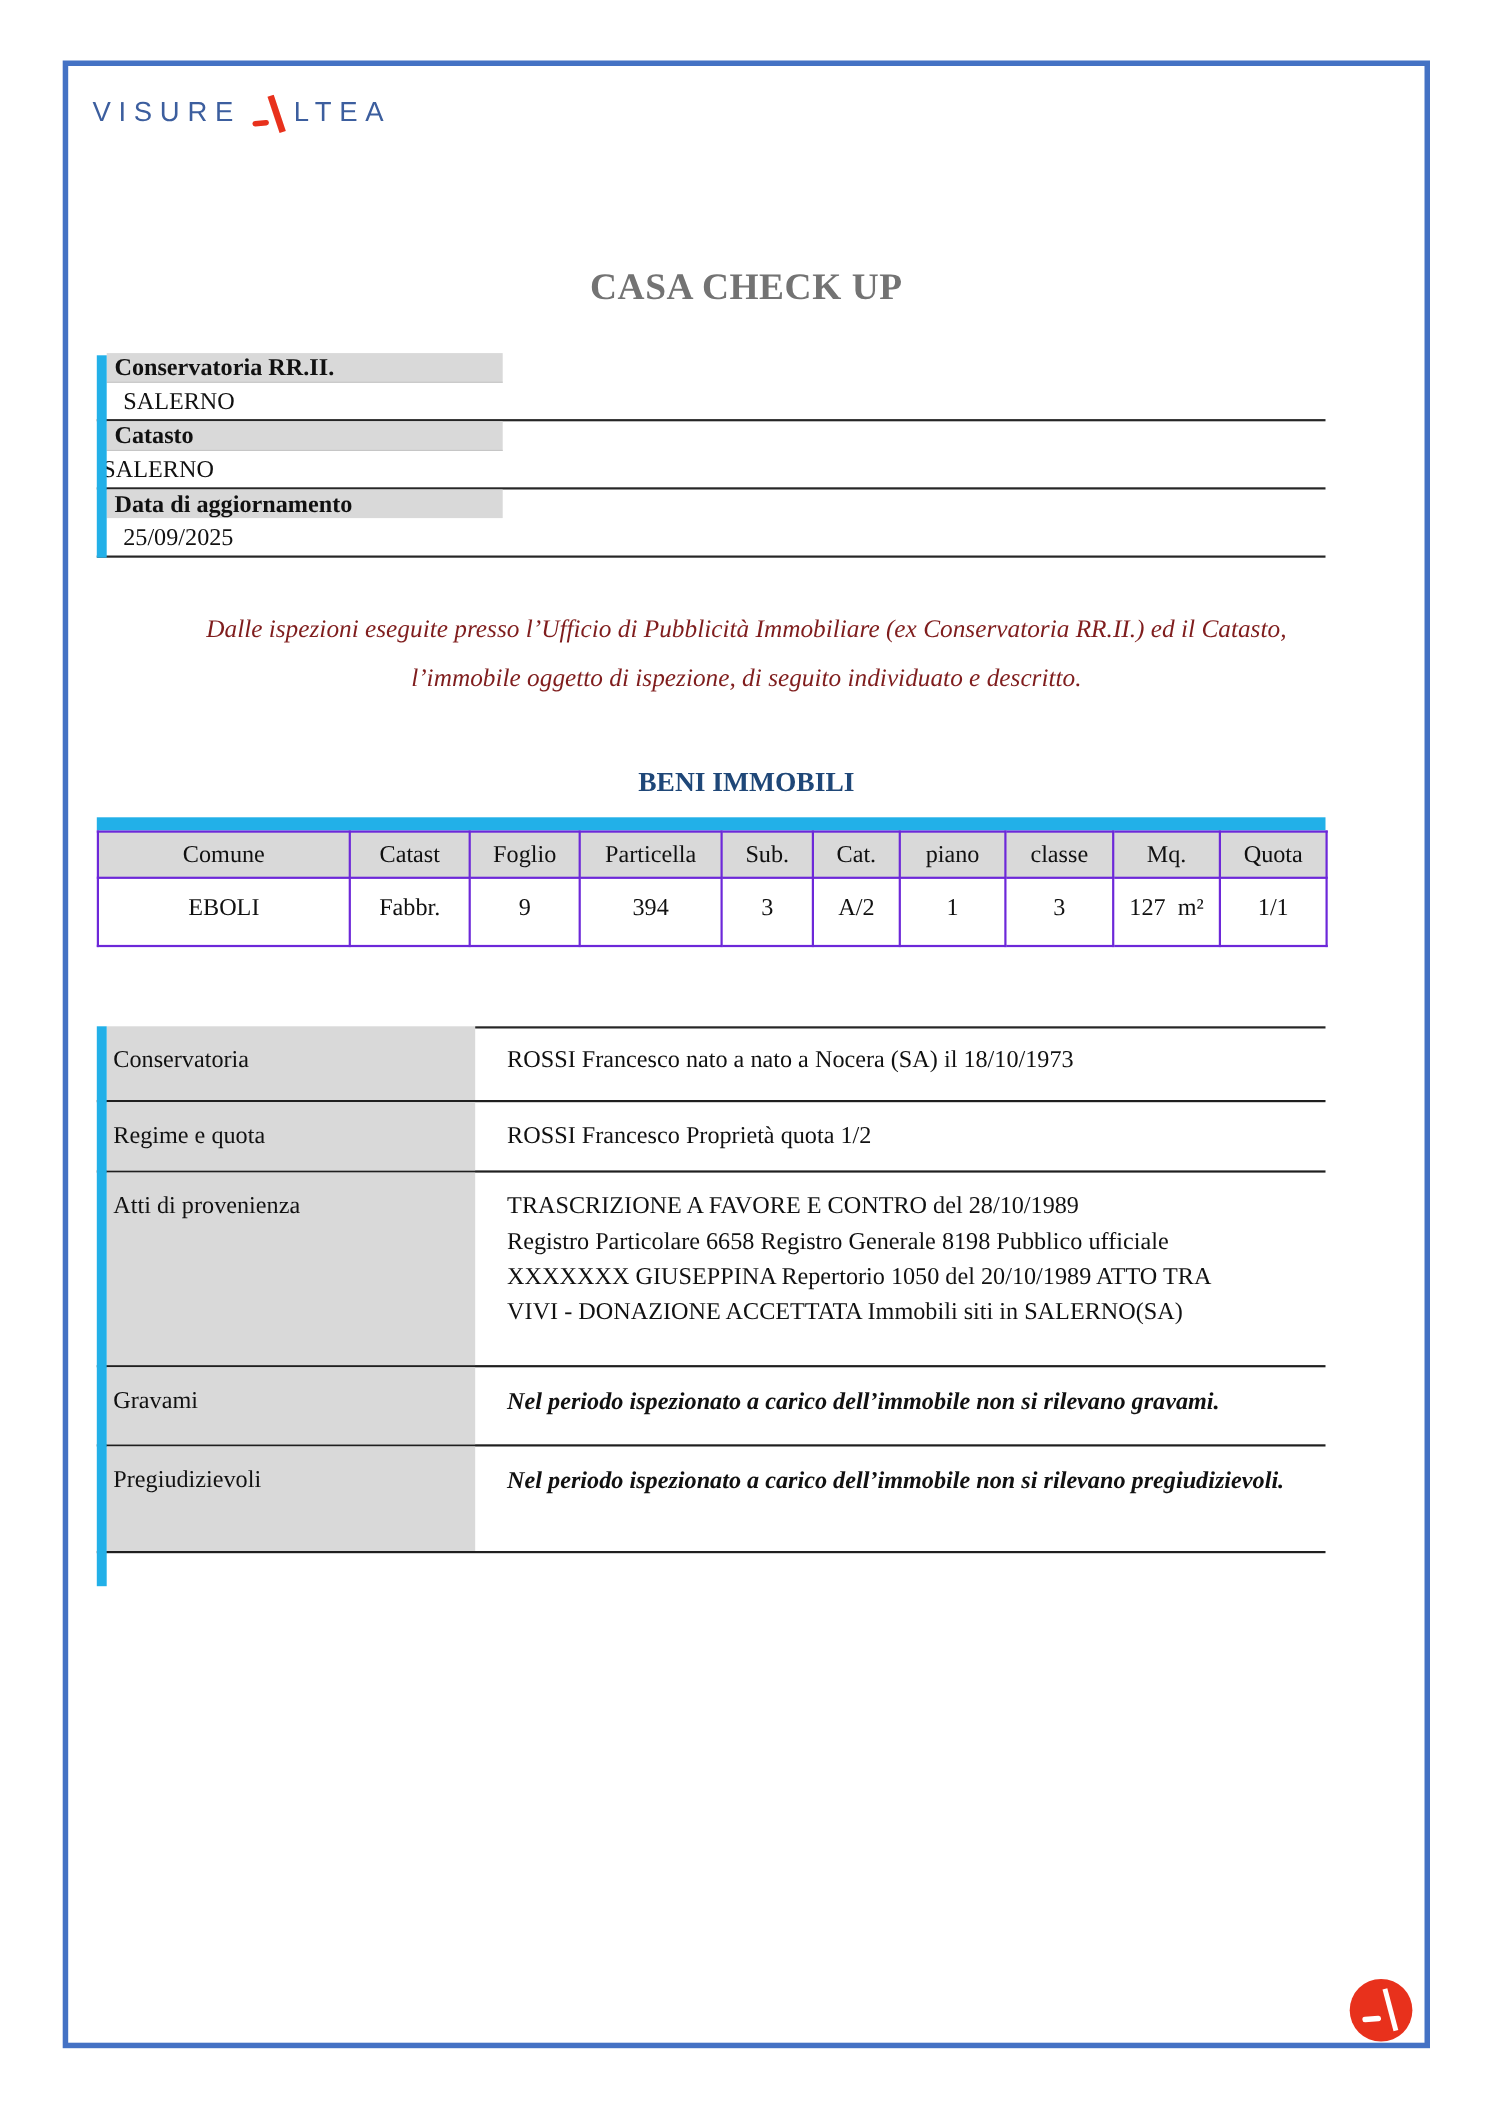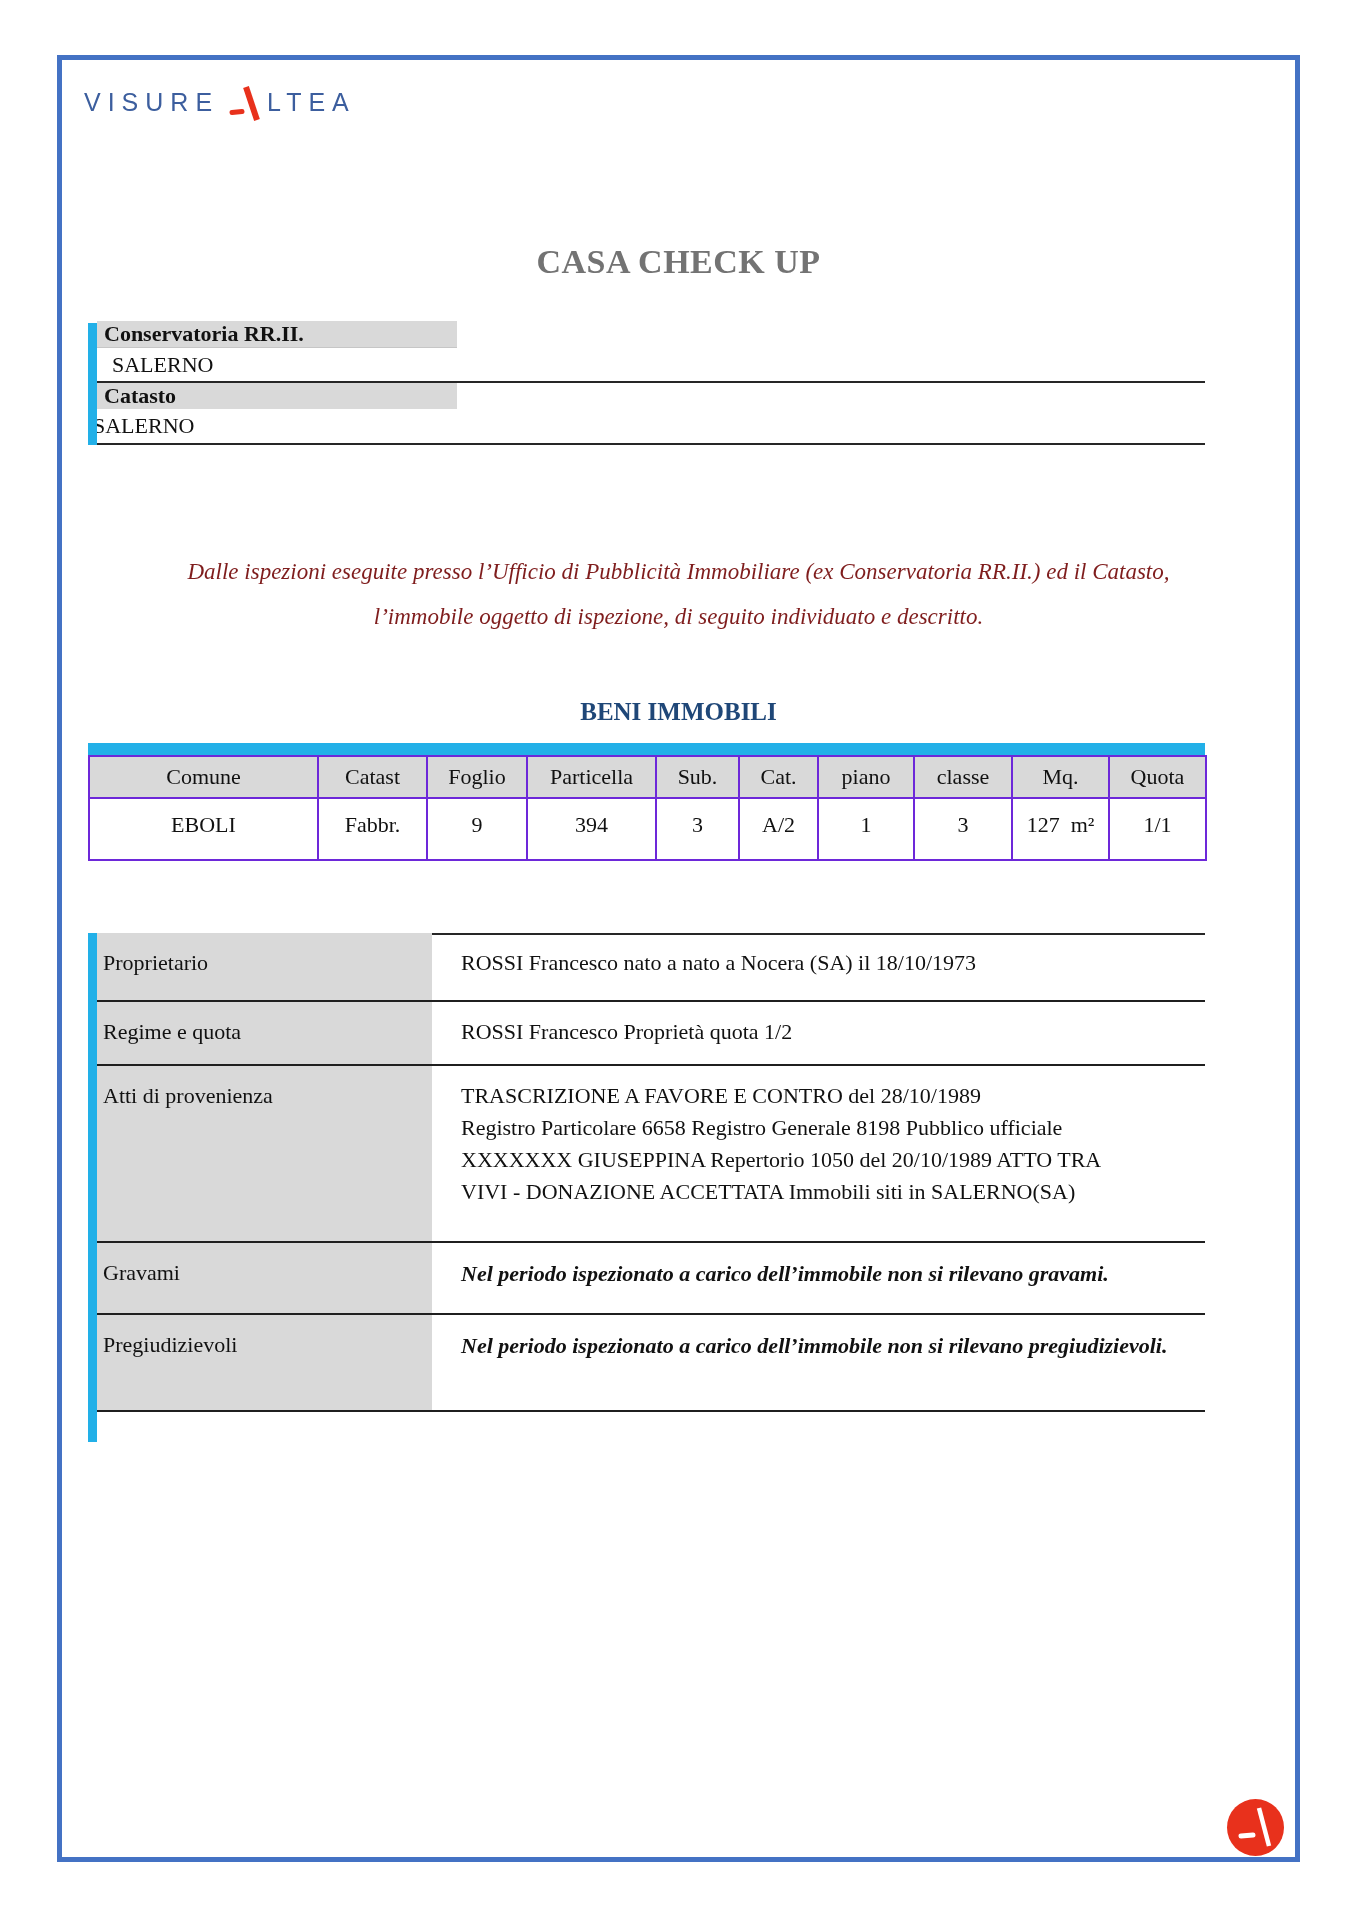--- a/index.html
+++ b/index.html
@@ -106,20 +106,24 @@
 
   <div class="info-table">
     <div class="info-cyan"></div>
     <div class="info-row">
       <div class="info-label">Conservatoria RR.II.</div>
       <div class="info-value">SALERNO</div>
     </div>
     <div class="info-row">
       <div class="info-label">Catasto</div>
       <div class="info-value">SALERNO</div>
+    </div>
+    <div class="info-row">
+      <div class="info-label">Data di aggiornamento</div>
+      <div class="info-value">25/09/2025</div>
     </div>
   </div>
 
   <div class="intro">
     <div>Dalle ispezioni eseguite presso l’Ufficio di Pubblicità Immobiliare (ex Conservatoria RR.II.) ed il Catasto,</div>
     <div>l’immobile oggetto di ispezione, di seguito individuato e descritto.</div>
   </div>
 
   <div class="beni-heading">BENI IMMOBILI</div>
 
@@ -167,21 +171,21 @@
         </tr>
       </tbody>
     </table>
   </div>
 
   <div class="detail-table">
     <div class="detail-cyan"></div>
     <div class="detail-topline"></div>
 
     <div class="detail-row r-proprietario">
-      <div class="detail-label">Proprietario</div>
+      <div class="detail-label">Conservatoria</div>
       <div class="detail-value">ROSSI Francesco nato a nato a Nocera (SA) il 18/10/1973</div>
     </div>
     <div class="detail-row r-regime">
       <div class="detail-label">Regime e quota</div>
       <div class="detail-value">ROSSI Francesco Proprietà quota 1/2</div>
     </div>
     <div class="detail-row r-atti">
       <div class="detail-label">Atti di provenienza</div>
       <div class="detail-value">TRASCRIZIONE A FAVORE E CONTRO del 28/10/1989
 Registro Particolare 6658 Registro Generale 8198 Pubblico ufficiale

